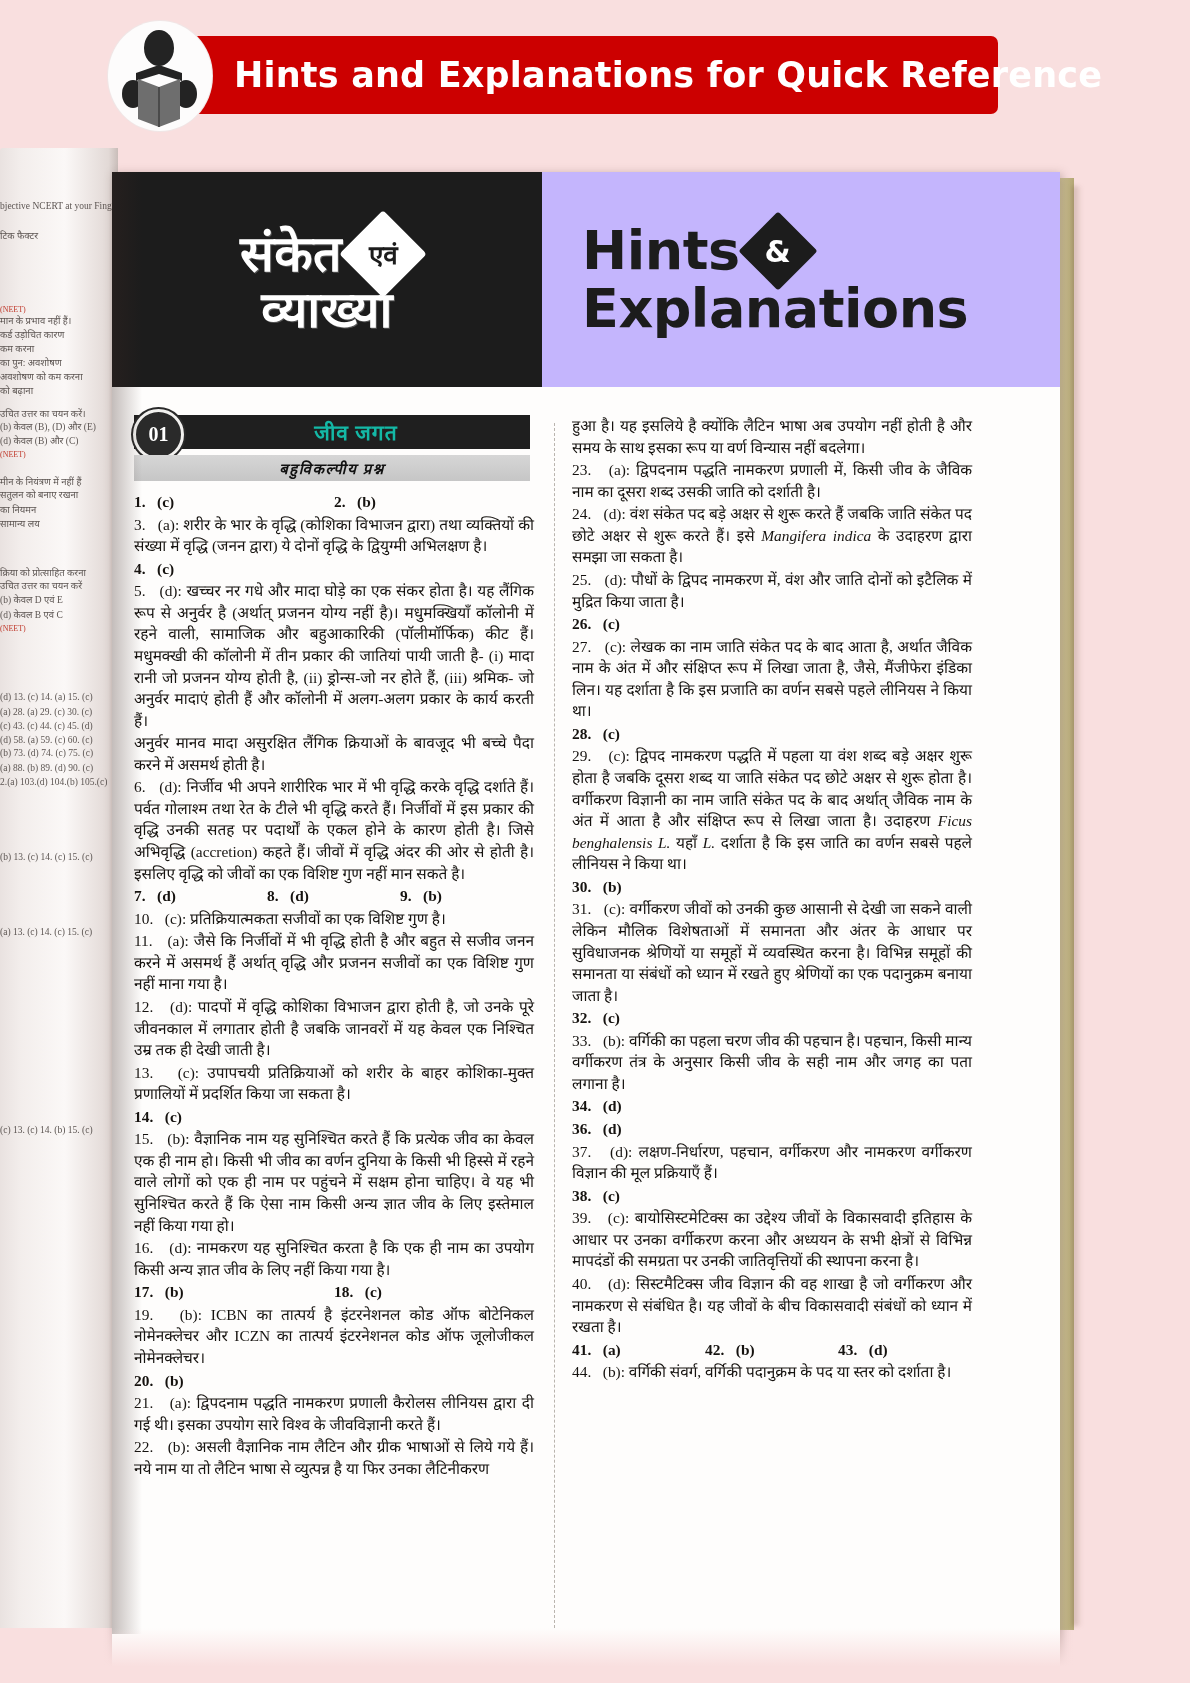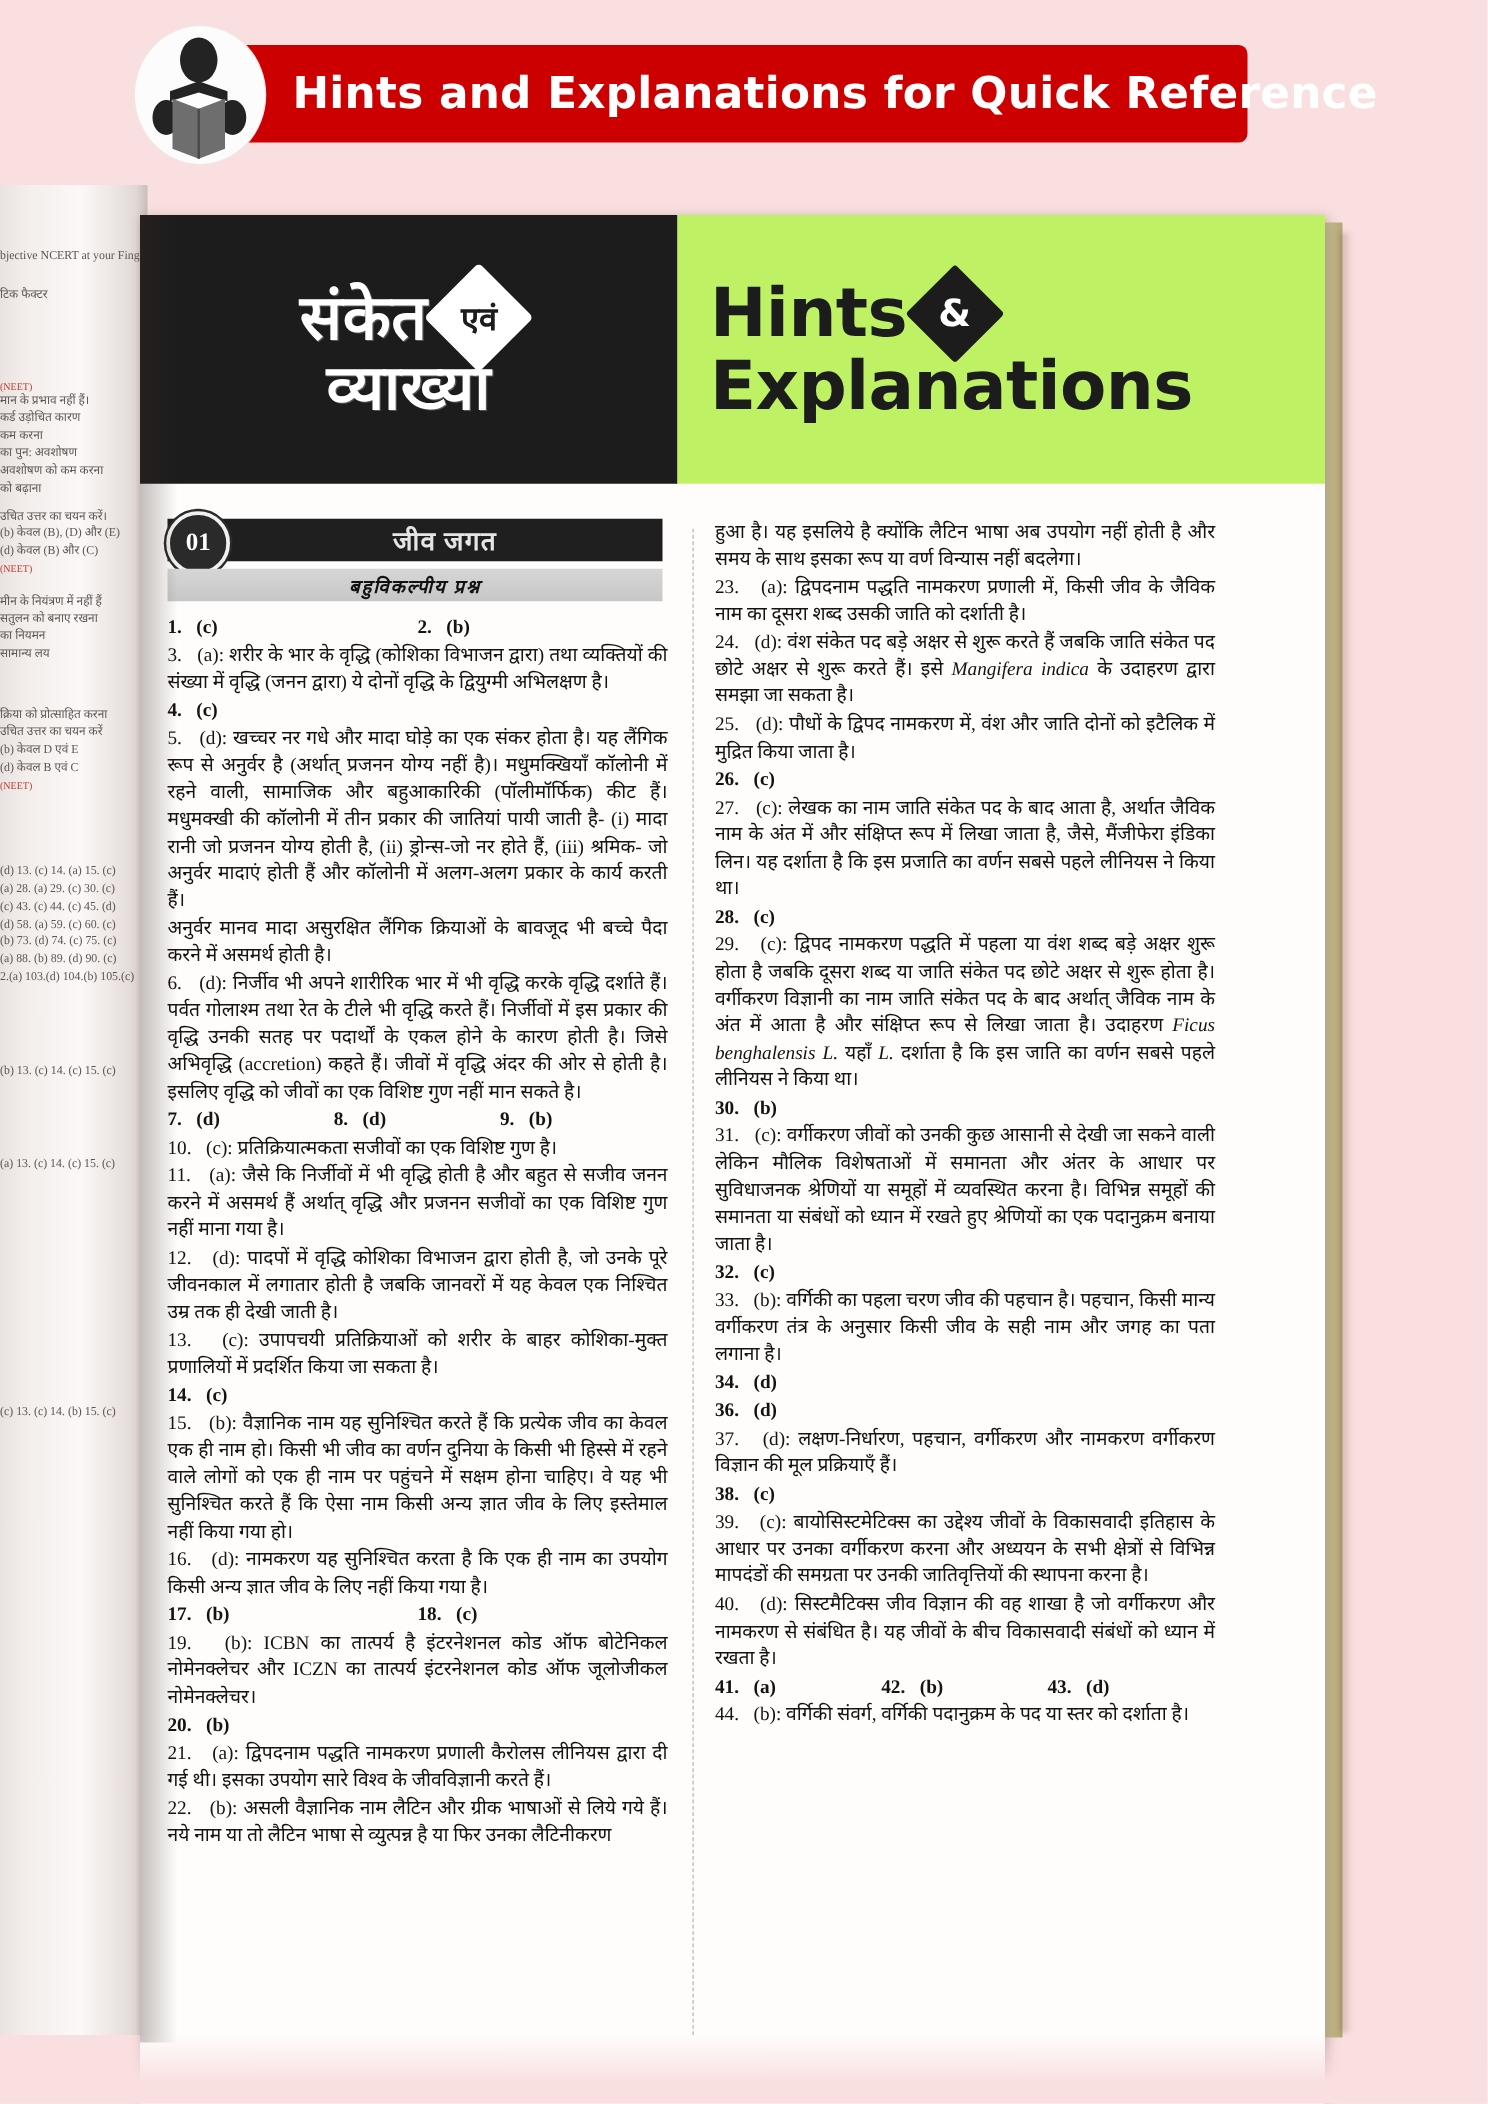--- a/index.html
+++ b/index.html
@@ -58,23 +58,23 @@
     filter:blur(2px);
   }
   
   #masthead{position:absolute;left:0;top:0;width:948px;height:215px;display:flex;}
   #mast-left{
     width:430px;height:215px;background:#1c1c1c;
     display:flex;flex-direction:column;justify-content:center;align-items:center;
     position:relative;
   }
   #mast-right{
-    width:518px;height:215px;background:#bef264;
+    width:518px;height:215px;background:#c4b5fd;
     display:flex;flex-direction:column;justify-content:center;
-    padding-left:26px;box-sizing:border-box;position:relative;
+    padding-left:40px;box-sizing:border-box;position:relative;
   }
   .hi-line{
     font-family:"DejaVu Sans",sans-serif;font-weight:bold;
     color:#ffffff;font-size:50px;line-height:1.02;letter-spacing:.5px;
     text-shadow:1px 1px 0 rgba(255,255,255,.25);
   }
   .hi-row{display:flex;align-items:center;gap:10px;}
   .diamond-w{
     width:62px;height:62px;background:#ffffff;transform:rotate(45deg);
     display:flex;align-items:center;justify-content:center;border-radius:4px;
@@ -94,21 +94,21 @@
   .en-line{
     font-family:"DejaVu Sans",sans-serif;font-weight:bold;color:#1c1c1c;
     font-size:54px;line-height:1.06;letter-spacing:-.5px;
   }
   
   #chapter-bar{
     position:absolute;left:22px;top:243px;width:396px;height:34px;
     background:#1f1f1f;display:flex;align-items:center;justify-content:center;
   }
   #chapter-title{
-    color:#e5e5e5;font-size:21px;font-weight:bold;letter-spacing:1px;
+    color:#14b8a6;font-size:21px;font-weight:bold;letter-spacing:1px;
     margin-left:48px;
   }
   #chapter-num{
     position:absolute;left:10px;top:237px;width:45px;height:45px;border-radius:50%;
     background:#2a2a2a;border:3px solid #f2f1ef;
     box-shadow:0 0 0 2px #2a2a2a;
     display:flex;align-items:center;justify-content:center;
     color:#ffffff;font-size:20px;font-weight:bold;margin-left:11px;
   }
   #mcq-bar{

